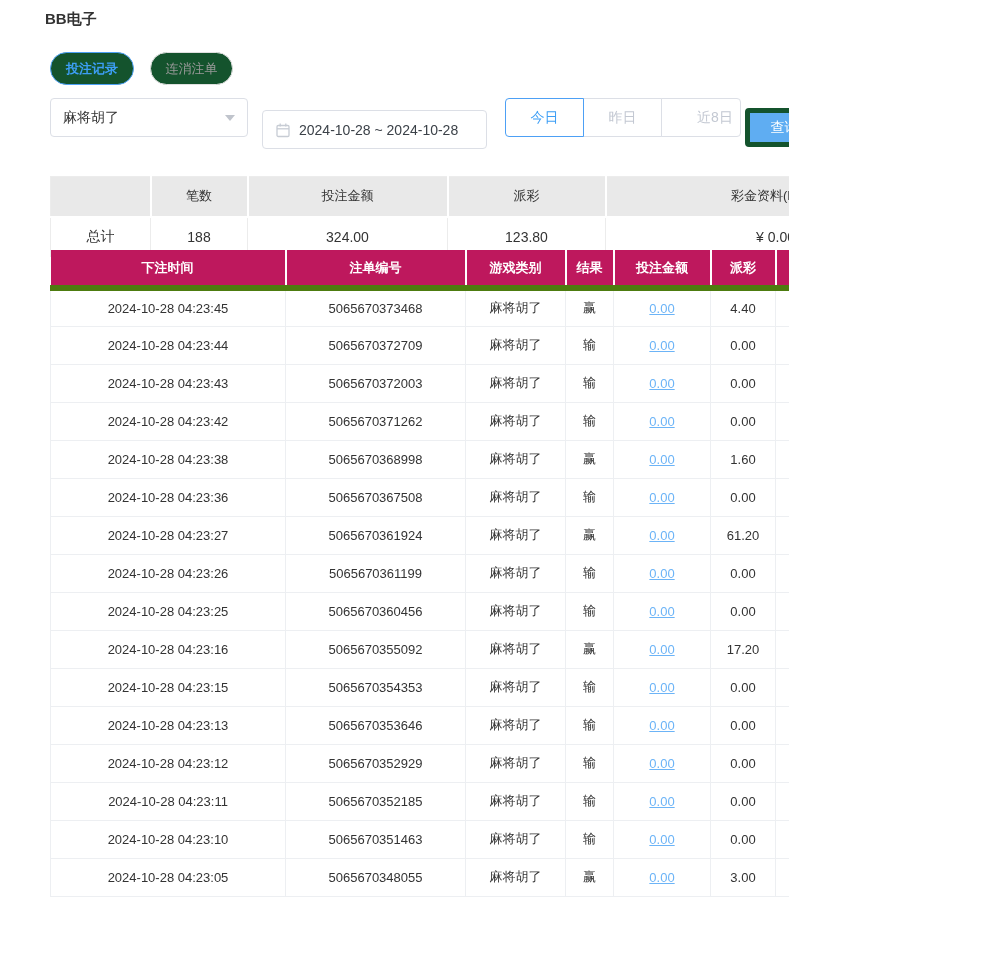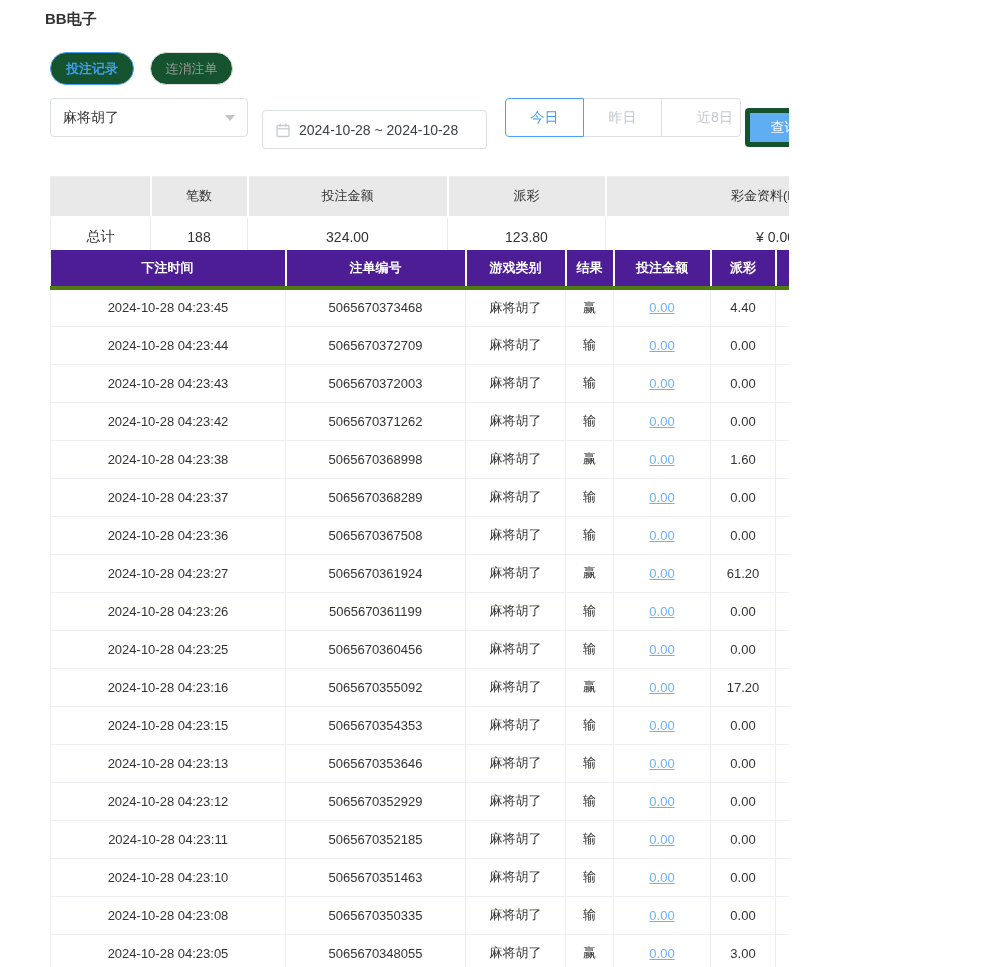--- a/index.html
+++ b/index.html
@@ -103,24 +103,24 @@
     border: 1px solid #ececec;
     margin-left: 36px;
   }
   
   .records-table {
     position: absolute; left: 50px; top: 250px; width: 895px;
     border-collapse: collapse; table-layout: fixed;
     font-size: 13px;
   }
   .records-table thead th {
-    background: #4c1d95; color: #fff; font-weight: bold;
+    background: #be185d; color: #fff; font-weight: bold;
     height: 38px; text-align: center;
     border-left: 2px solid #fff; border-right: 2px solid #fff;
-    border-bottom: 4px solid #4d7c0f;
+    border-bottom: 6px solid #4d7c0f;
   }
   .records-table thead th:first-child { border-left: none; }
   .records-table thead th:last-child { border-right: none; }
   .records-table tbody td {
     background: #fff; color: #333; height: 38px; text-align: center;
     border: 1px solid #edeff2;
   }
   .records-table a.bet-link {
     color: #6cb4f7; text-decoration: underline; cursor: pointer;
   }
@@ -260,29 +260,20 @@
         <tr>
           <td>2024-10-28 04:23:38</td>
           <td>5065670368998</td>
           <td>麻将胡了</td>
           <td>赢</td>
           <td><a class="bet-link">0.00</a></td>
           <td>1.60</td>
           <td></td>
         </tr>
         <tr>
-          <td>2024-10-28 04:23:37</td>
-          <td>5065670368289</td>
-          <td>麻将胡了</td>
-          <td>输</td>
-          <td><a class="bet-link">0.00</a></td>
-          <td>0.00</td>
-          <td></td>
-        </tr>
-        <tr>
           <td>2024-10-28 04:23:36</td>
           <td>5065670367508</td>
           <td>麻将胡了</td>
           <td>输</td>
           <td><a class="bet-link">0.00</a></td>
           <td>0.00</td>
           <td></td>
         </tr>
         <tr>
           <td>2024-10-28 04:23:27</td>
@@ -359,29 +350,20 @@
         <tr>
           <td>2024-10-28 04:23:10</td>
           <td>5065670351463</td>
           <td>麻将胡了</td>
           <td>输</td>
           <td><a class="bet-link">0.00</a></td>
           <td>0.00</td>
           <td></td>
         </tr>
         <tr>
-          <td>2024-10-28 04:23:08</td>
-          <td>5065670350335</td>
-          <td>麻将胡了</td>
-          <td>输</td>
-          <td><a class="bet-link">0.00</a></td>
-          <td>0.00</td>
-          <td></td>
-        </tr>
-        <tr>
           <td>2024-10-28 04:23:05</td>
           <td>5065670348055</td>
           <td>麻将胡了</td>
           <td>赢</td>
           <td><a class="bet-link">0.00</a></td>
           <td>3.00</td>
           <td></td>
         </tr>
       </tbody>
   </table>

